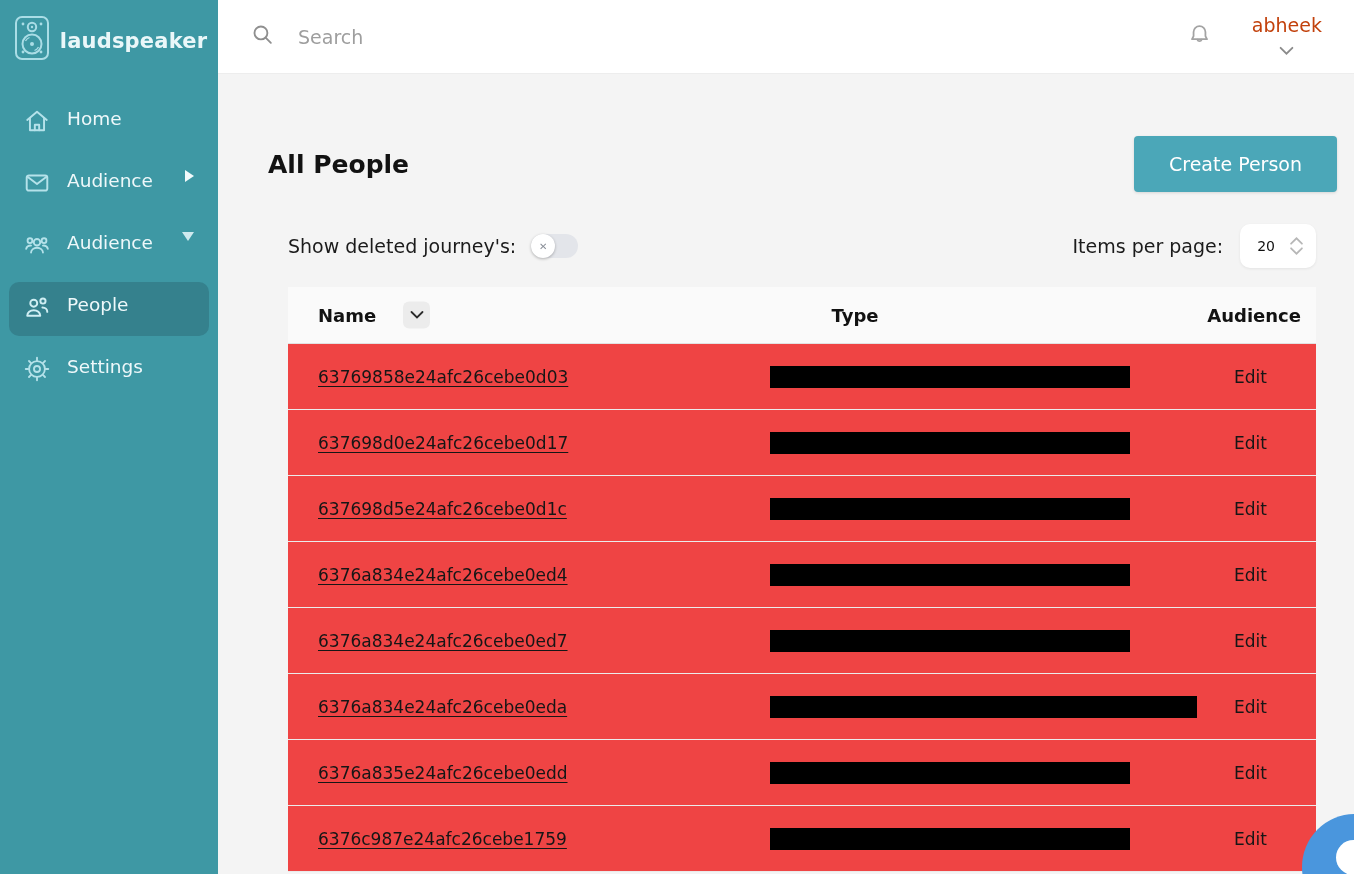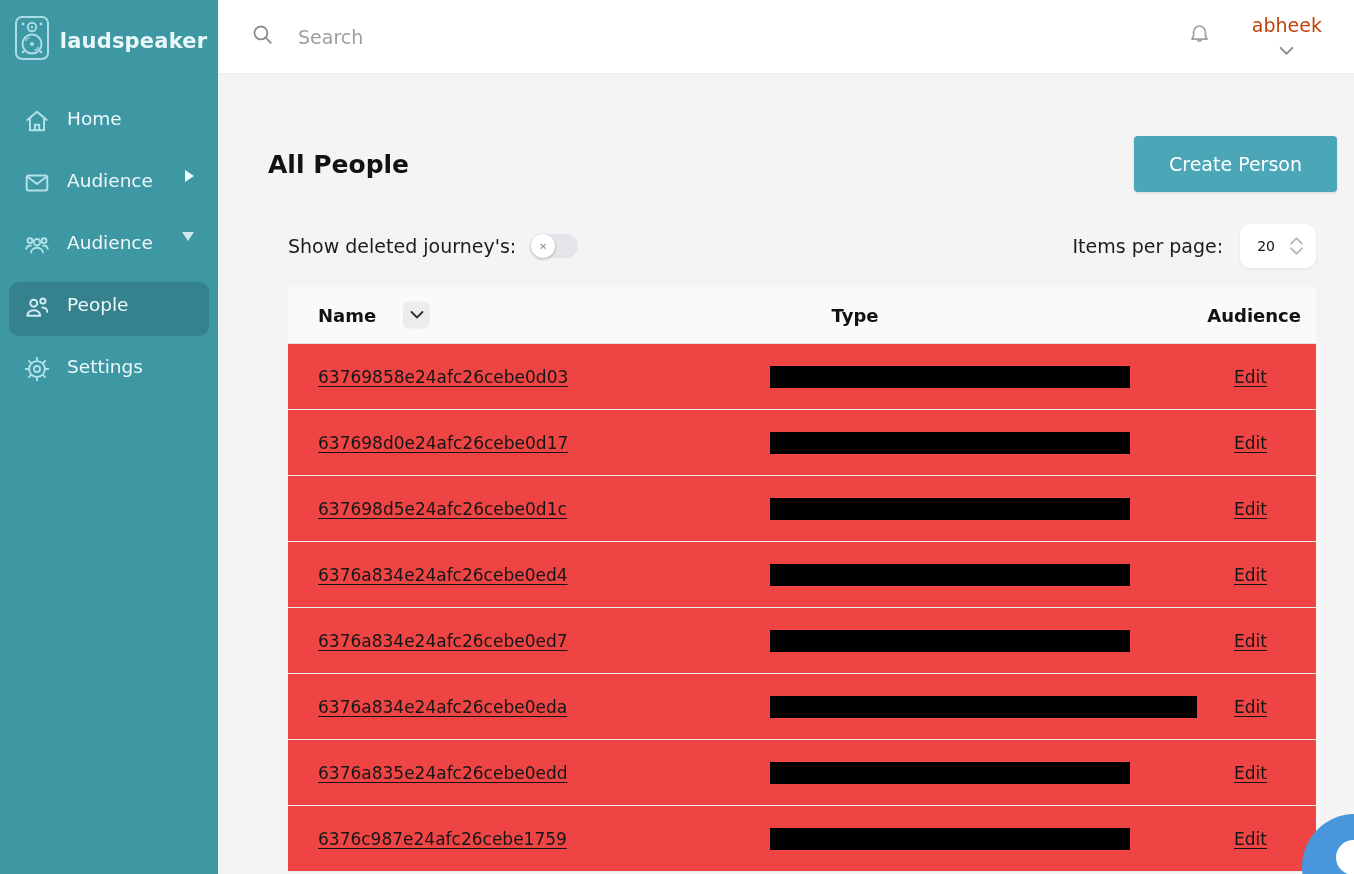--- a/index.html
+++ b/index.html
@@ -79,21 +79,21 @@
     display:flex;align-items:center;justify-content:center;cursor:pointer;}
   .th-type{position:absolute;left:567px;top:50%;transform:translate(-50%,-50%);}
   .th-actions{position:absolute;right:15px;top:50%;transform:translateY(-50%);}
   .row{position:relative;height:66px;background:#ef4444;border-bottom:1px solid #ebebeb;}
   .name-link{position:absolute;left:30px;top:50%;transform:translateY(-50%);
     font-size:17px;font-weight:500;color:#161616;text-decoration:underline;
     text-underline-offset:3px;cursor:pointer;}
   .redacted-bar{position:absolute;left:482px;top:50%;transform:translateY(-50%);
     height:22px;background:#000;}
   .edit-link{position:absolute;right:49px;top:50%;transform:translateY(-50%);
-    font-size:17px;font-weight:500;color:#161616;text-decoration:underline;
+    font-size:17px;font-weight:500;color:#161616;
     text-underline-offset:3px;cursor:pointer;}
   
   .chat-bubble{position:absolute;right:-54px;bottom:-46px;width:106px;height:106px;
     border-radius:50%;background:var(--chat-blue);z-index:5;cursor:pointer;}
   .chat-bubble::after{content:"";position:absolute;left:34px;top:26px;width:35px;
     height:35px;border-radius:50%;background:#fff;}
 </style>
 </head>
 <body>
 

